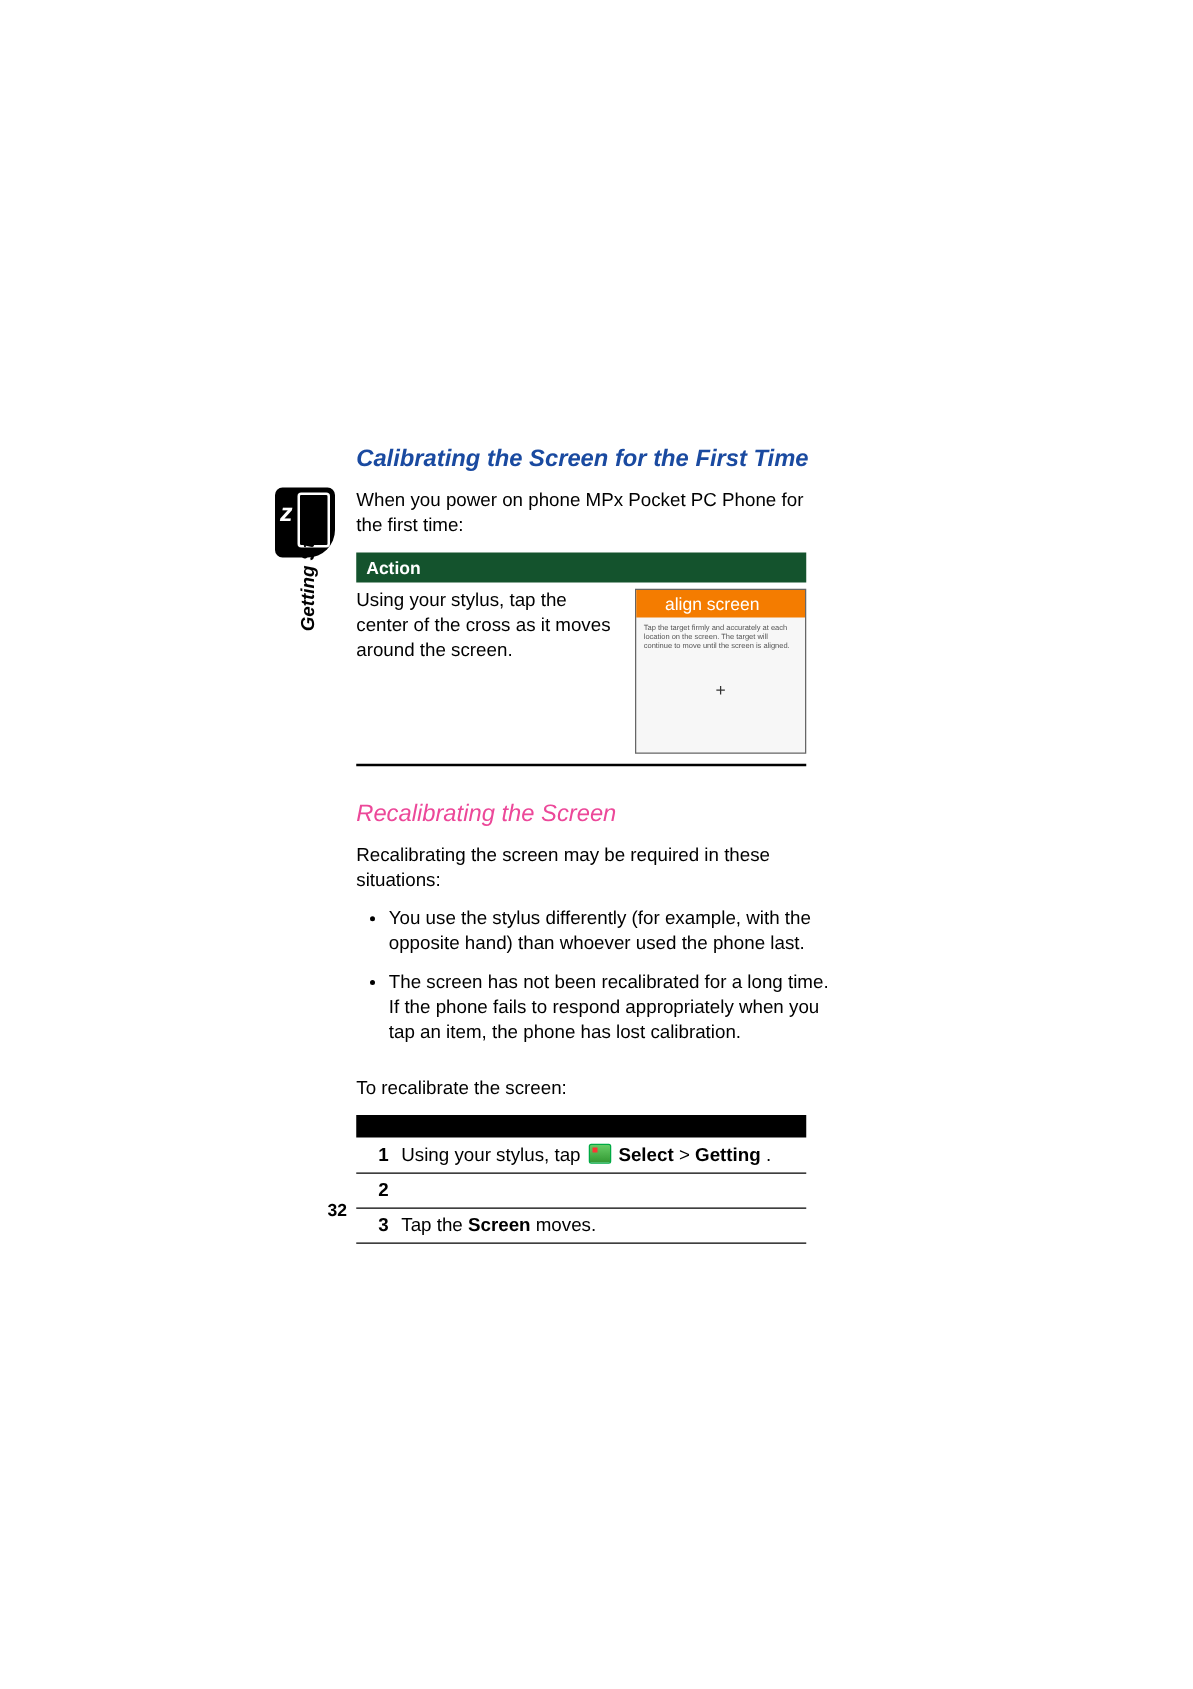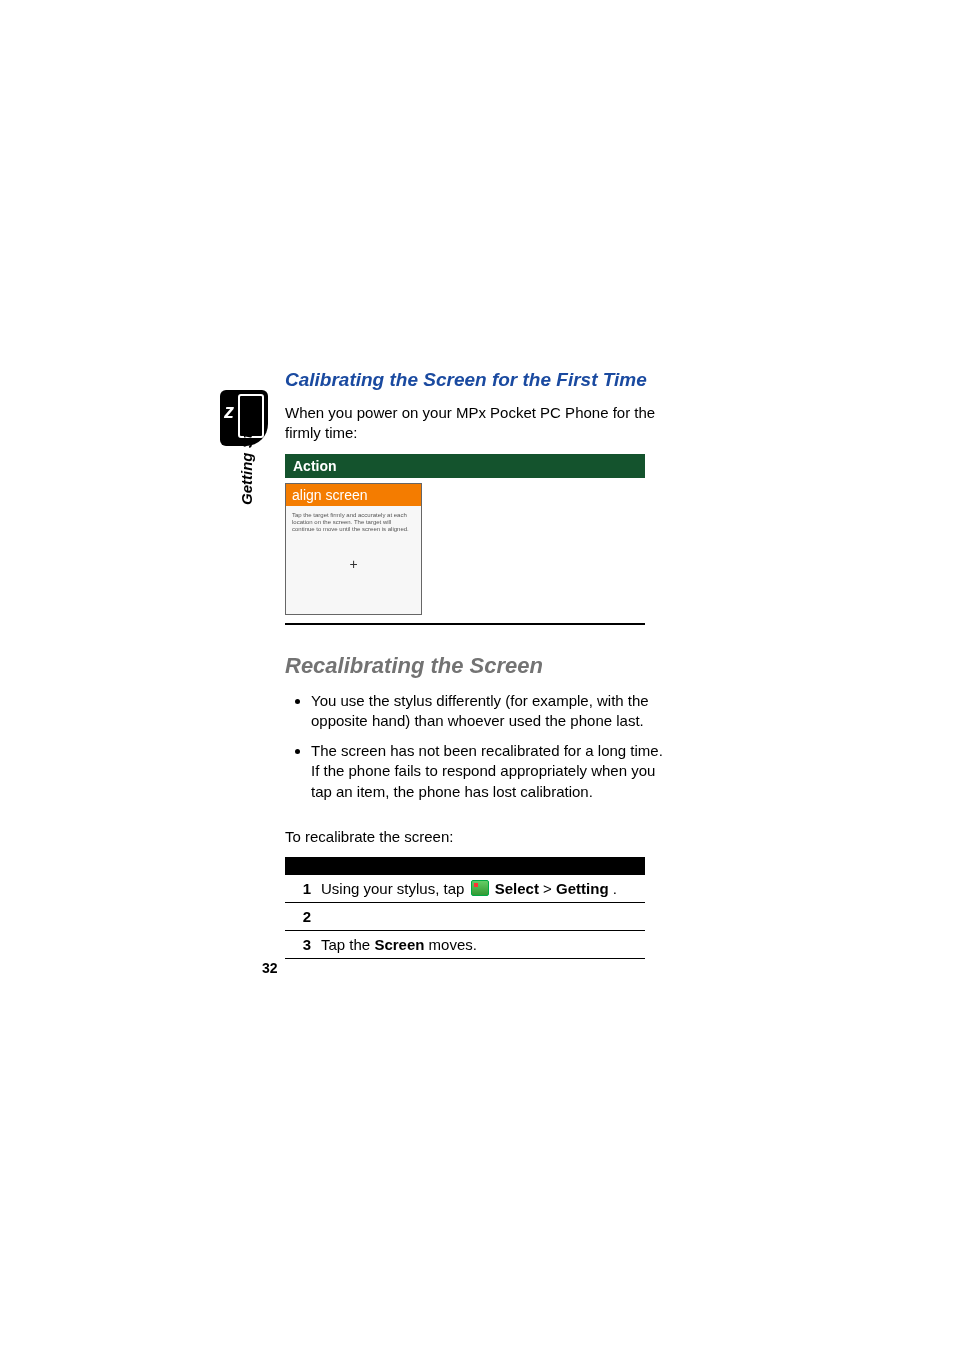--- a/index.html
+++ b/index.html
@@ -1,28 +1,28 @@
 <!DOCTYPE html>
 <html><head>
 <meta charset="utf-8">
 <style>
   html,body{margin:0;padding:0;background:#fff;font-family:Arial,Helvetica,sans-serif;color:#000}
   .page{width:954px;height:1351px;position:relative;margin:0 auto;box-sizing:border-box}
-  .content{position:absolute;left:285px;top:369px;width:380px}
+  .content{position:absolute;left:285px;top:357px;width:380px}
   .sidebar{position:absolute;left:220px;top:390px}
   .section-tab{position:absolute;left:238px;top:505px;transform:rotate(-90deg);transform-origin:left top;font-family:Arial,Helvetica,sans-serif;font-weight:bold;font-style:italic;font-size:15px;white-space:nowrap}
   .h1{color:#1a4aa0;font-style:italic;font-weight:bold;font-size:19px;margin:0 0 12px 0}
-  .h2{color:#737373;font-style:italic;font-weight:bold;font-size:22px;margin:28px 0 12px 0}
+  .h2{color:#ec4899;font-style:italic;font-weight:normal;font-size:19px;margin:28px 0 12px 0}
   p{font-size:15px;line-height:1.35;margin:0 0 10px 0}
   .action-box{margin-top:10px}
   .action-header{background:#14532d;color:#fff;font-weight:bold;font-size:14px;padding:4px 8px;width:360px;box-sizing:border-box}
   .action-body{display:flex;align-items:flex-start;padding:5px 0 8px 0;width:360px;box-sizing:border-box}
   .action-text{flex:1;font-size:15px;line-height:1.35;padding-right:10px}
   .align-screen{width:135px;height:130px;border:1px solid #666;position:relative;background:#f7f7f7}
-  .align-title{background:#f47c00;color:#fff;font-size:14px;padding:3px 6px;text-align:left}
+  .align-title{background:#f47c00;color:#fff;font-size:14px;padding:3px 23px;text-align:left}
   .align-instr{font-size:6px;color:#555;padding:6px 6px 0 6px;line-height:1.2}
   .align-cross{position:absolute;left:50%;top:62%;transform:translate(-50%,-50%);font-size:14px;color:#333}
   .rule{border:0;border-top:2px solid #000;margin:0;width:360px}
   ul.bullets{margin:4px 0 25px 0;padding-left:26px}
   ul.bullets li{font-size:15px;line-height:1.35;margin-bottom:10px;text-align:left}
   .steps{width:360px;margin-top:8px}
   .steps-headrule{height:18px;background:#000;width:360px}
   .step-row{display:flex;border-bottom:1px solid #000;padding:5px 0;font-size:15px;align-items:baseline}
   .step-num{width:26px;font-weight:bold;text-align:right;padding-right:10px}
   .step-text{flex:1}
@@ -47,36 +47,38 @@
   </div>
 
   <div class="section-tab">
     <span>Getting Started</span>
   </div>
 
   <div class="content">
 
     <div class="h1">Calibrating the Screen for the First Time</div>
 
-    <p>When you power on your MPx Pocket PC Phone for the firmly time:</p>
+    <p>When you power on phone MPx Pocket PC Phone for the first time:</p>
 
     <div class="action-box">
       <div class="action-header">Action</div>
       <div class="action-body">
+        <div class="action-text">Using your stylus, tap the center of the cross as it moves around the screen.</div>
         <div class="align-screen">
           <div class="align-title">align screen</div>
           <div class="align-instr">Tap the target firmly and accurately at each location on the screen. The target will continue to move until the screen is aligned.</div>
           <div class="align-cross">+</div>
         </div>
       </div>
       <hr class="rule">
     </div>
 
     <div class="h2">Recalibrating the Screen</div>
 
+    <p>Recalibrating the screen may be required in these situations:</p>
 
     <ul class="bullets">
       <li>You use the stylus differently (for example, with the opposite hand) than whoever used the phone last.</li>
       <li>The screen has not been recalibrated for a long time. If the phone fails to respond appropriately when you tap an item, the phone has lost calibration.</li>
     </ul>
 
     <p>To recalibrate the screen:</p>
 
     <div class="steps">
       <div class="steps-headrule"></div>

